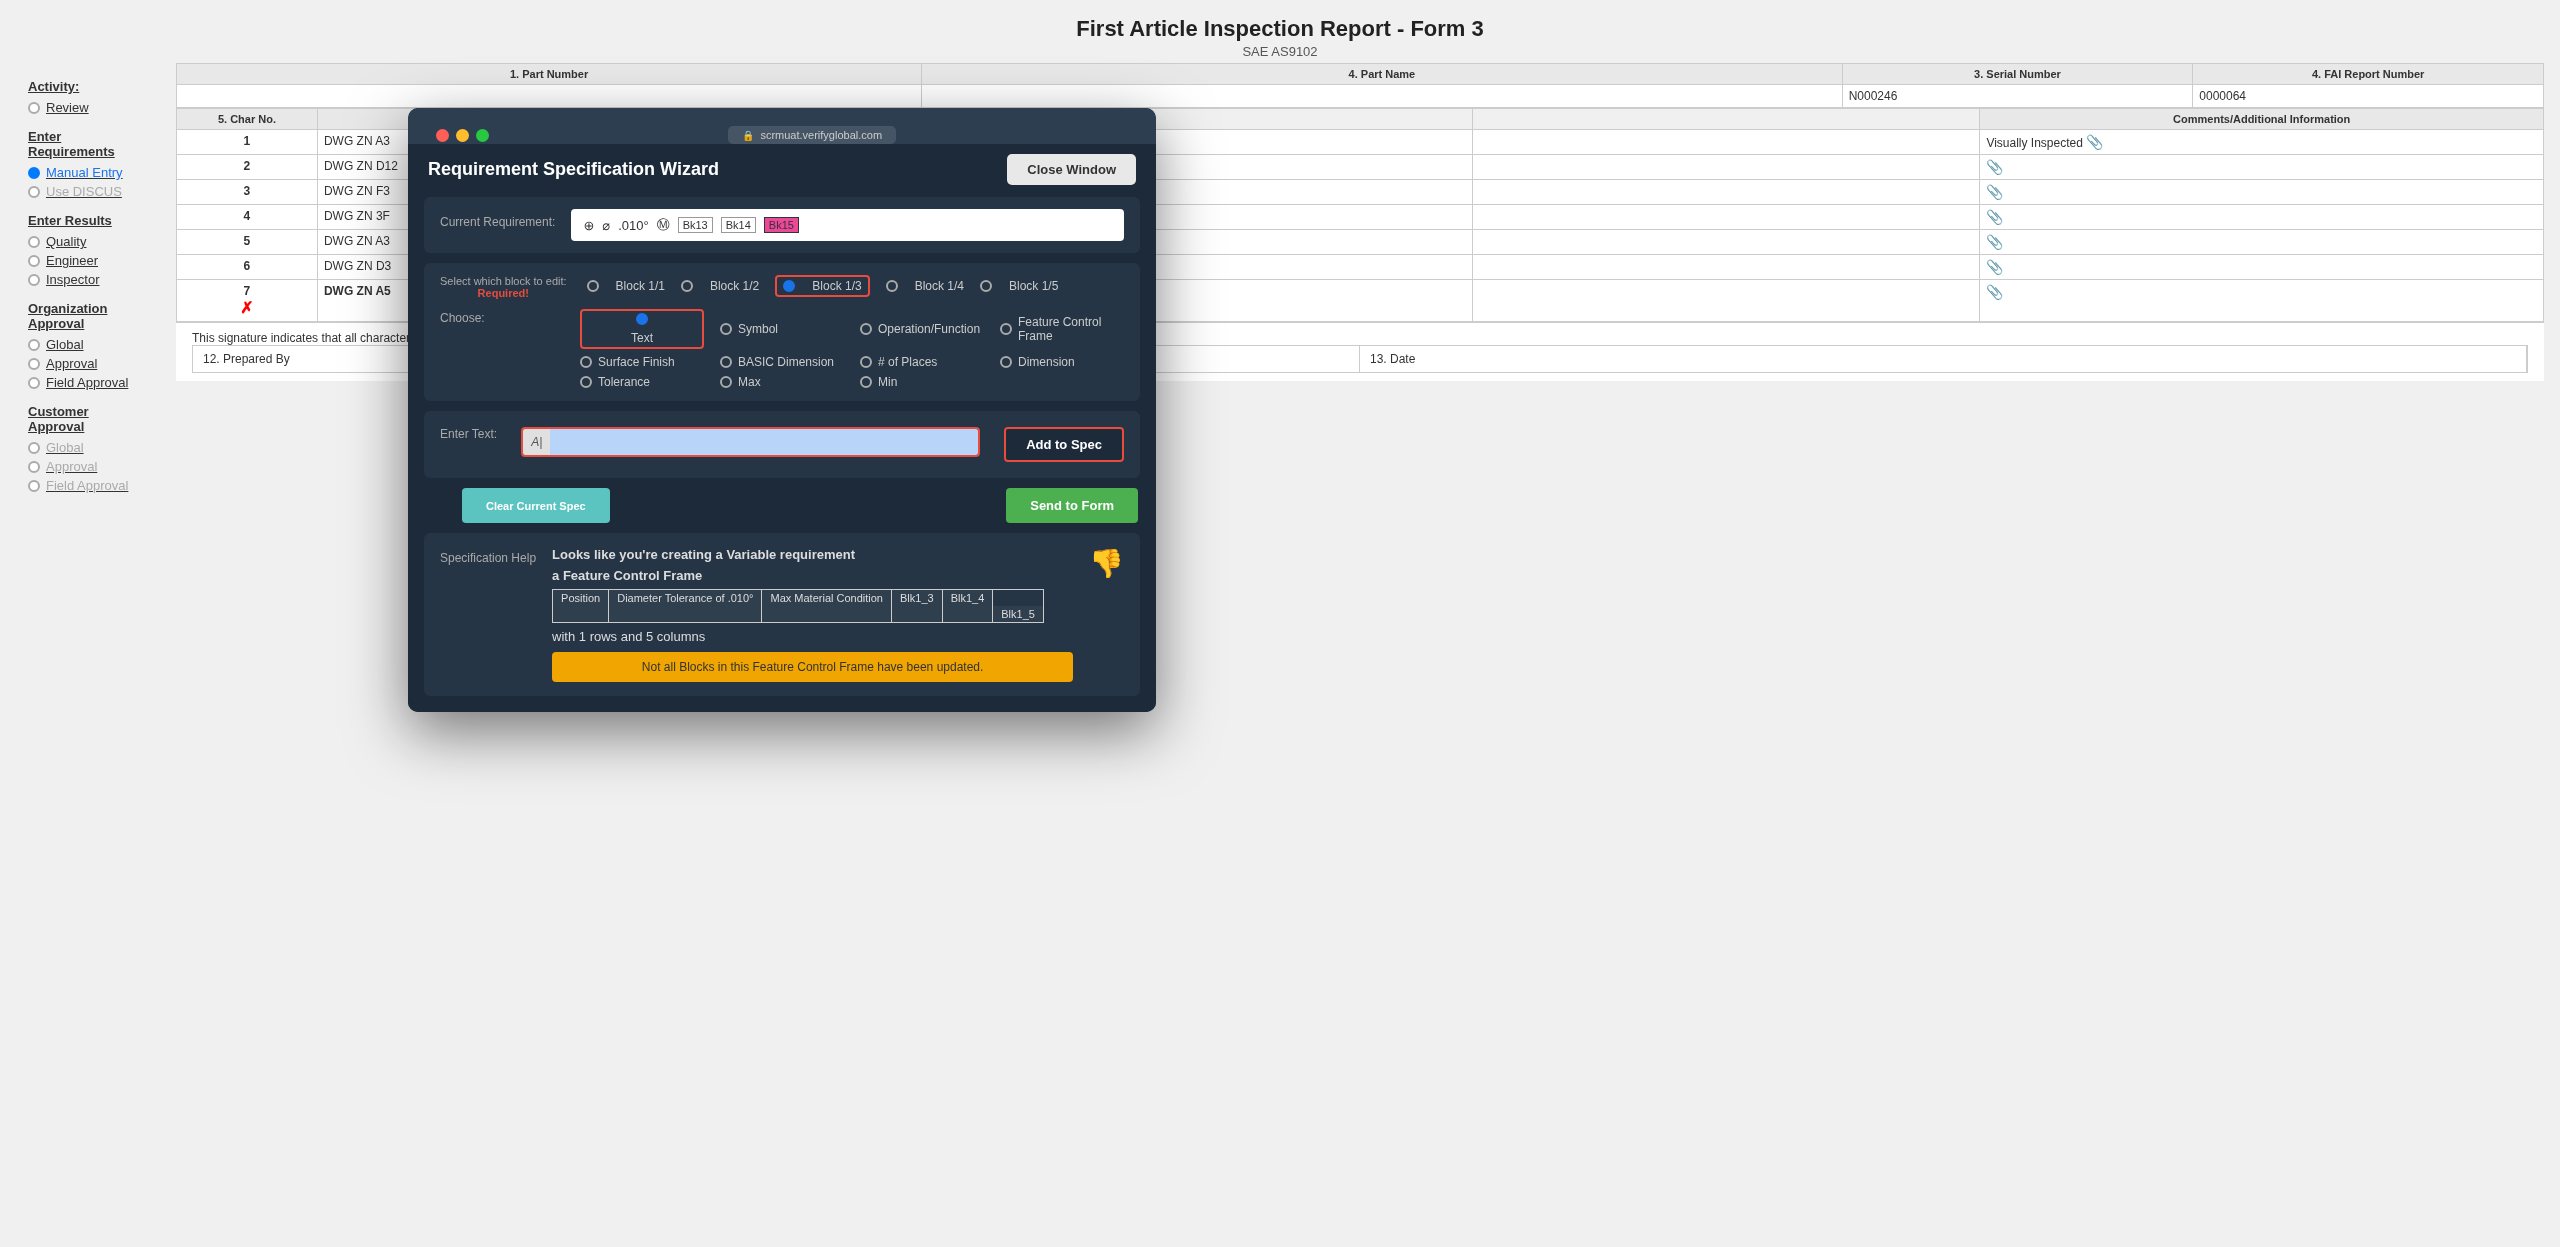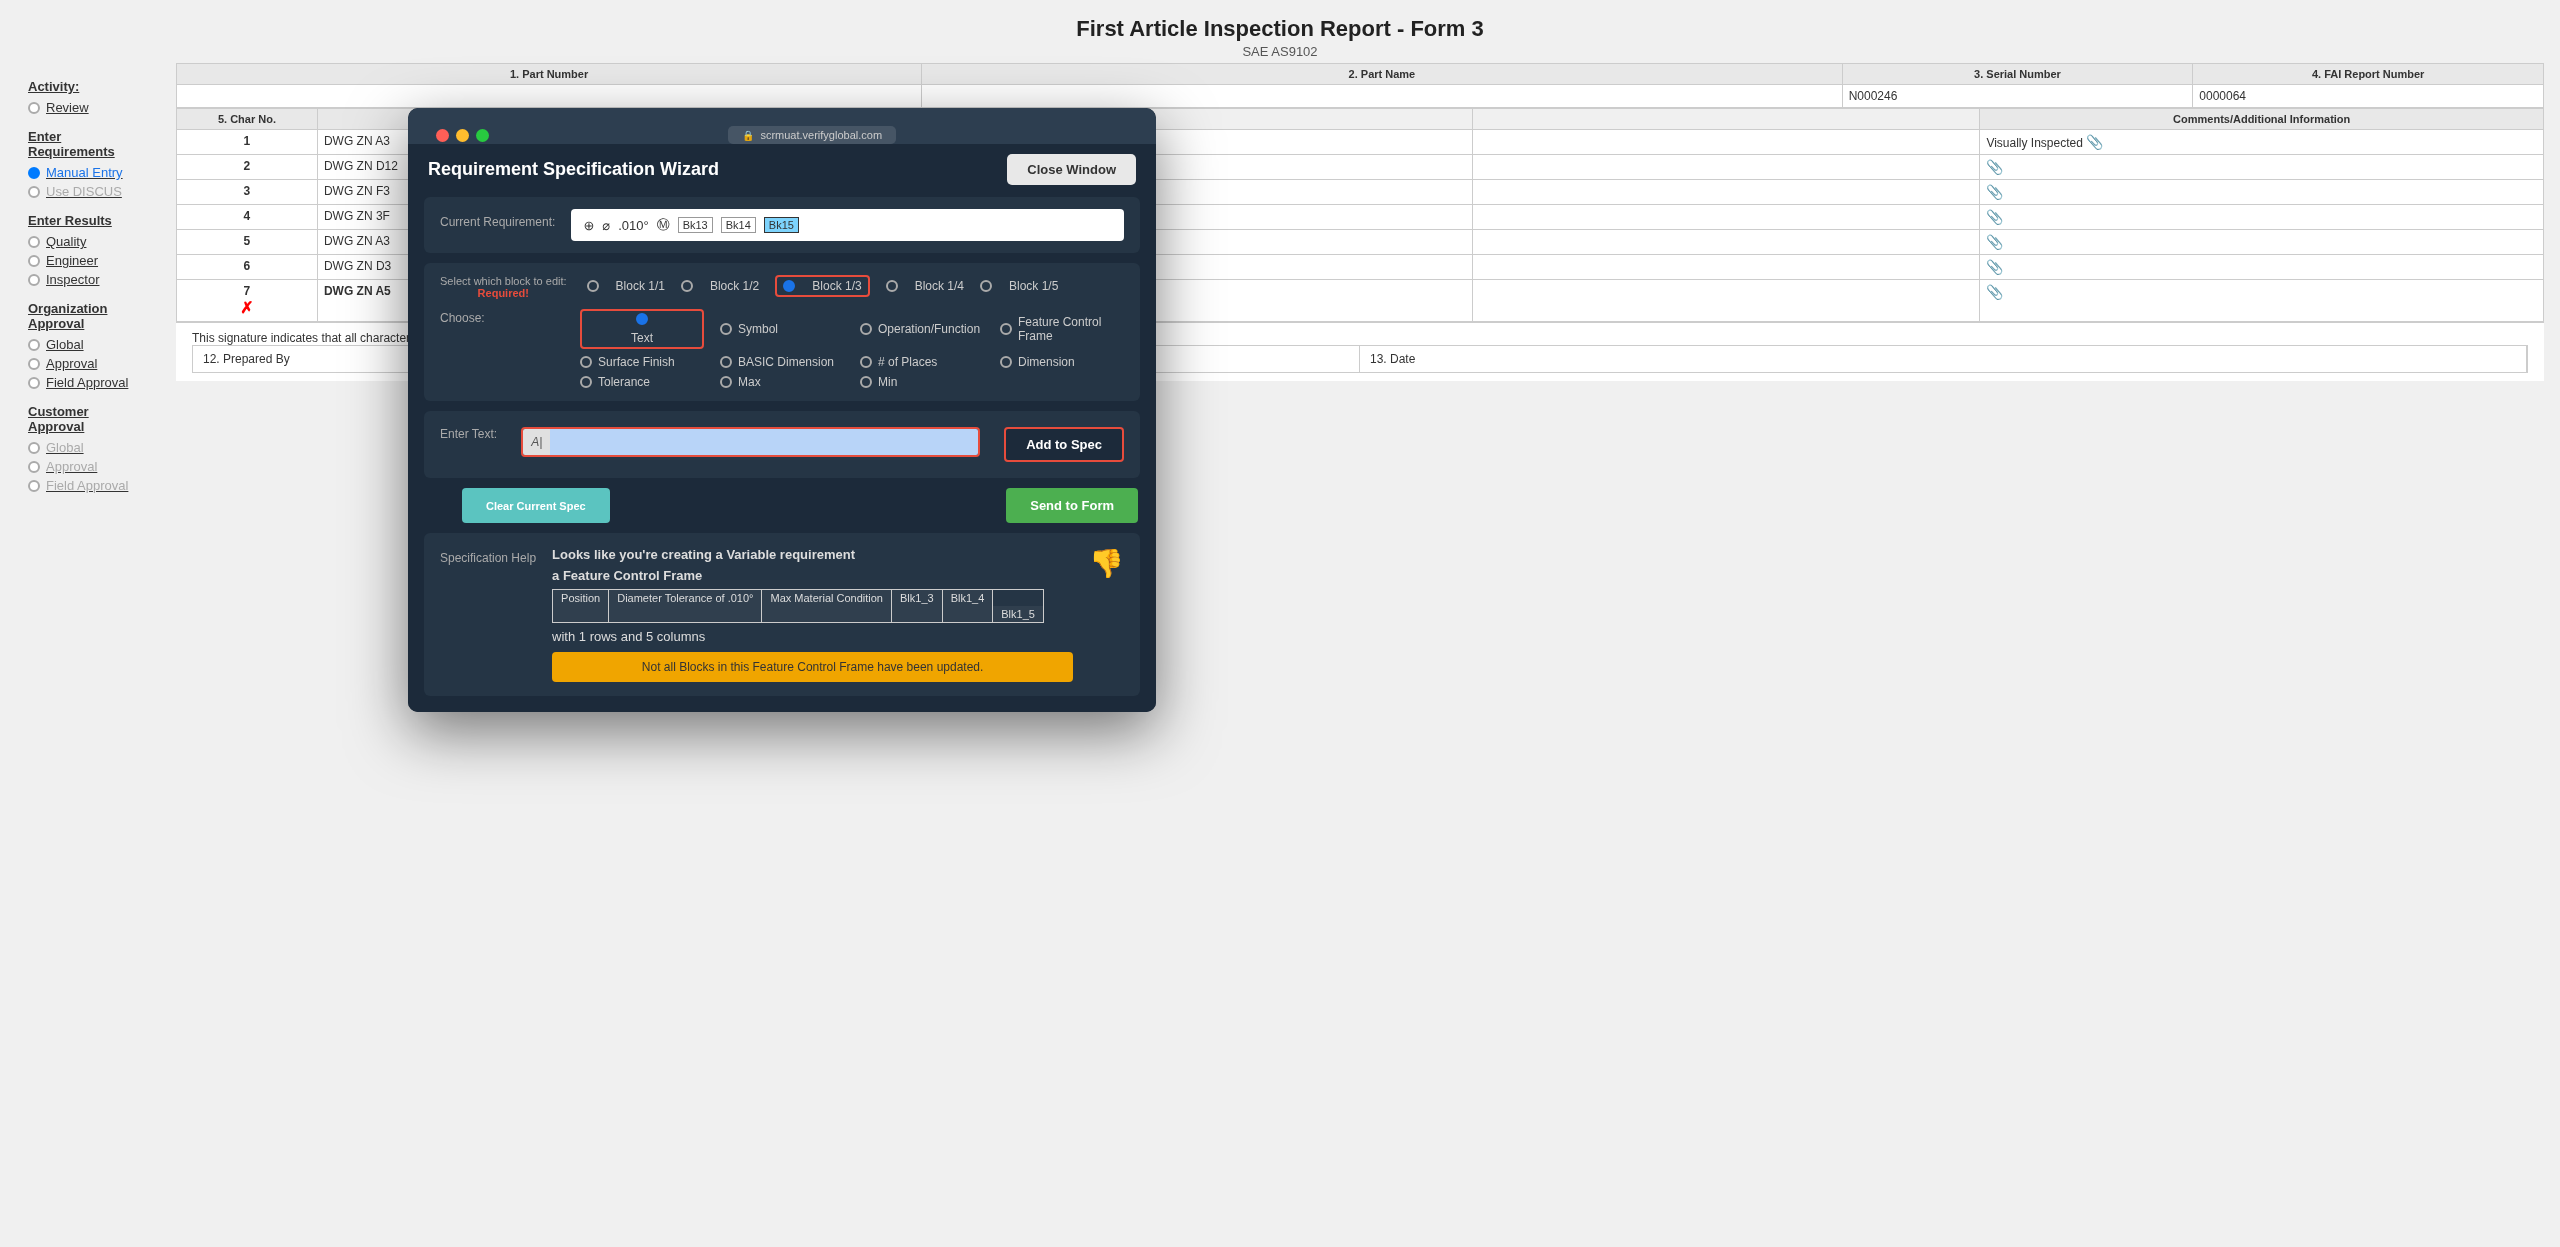--- a/index.html
+++ b/index.html
@@ -65,21 +65,21 @@
     .modal-close-btn { background: #e8e8e8; color: #333; border: none; padding: 8px 20px; font-size: 13px; font-weight: 600; cursor: pointer; border-radius: 5px; }
 
     
     .modal-body { background: #1c2a3a; padding: 0 16px 16px; }
 
     
     .modal-section { background: #253545; border-radius: 6px; margin-bottom: 10px; padding: 12px 16px; }
     .modal-section-label { font-size: 12px; color: #aaa; margin-bottom: 6px; }
     .req-display { background: white; border-radius: 4px; padding: 6px 12px; display: flex; align-items: center; gap: 8px; font-size: 13px; color: #333; min-height: 32px; }
     .req-box { border: 1px solid #999; padding: 1px 4px; font-size: 11px; background: white; }
-    .req-box.highlighted { border-color: #333; background: #7dd3fc; }
+    .req-box.highlighted { border-color: #333; background: #ec4899; }
 
     
     .block-selector-section { background: #253545; border-radius: 6px; margin-bottom: 10px; padding: 12px 16px; }
     .block-opt { display: flex; align-items: center; gap: 17px; font-size: 12px; color: #ccc; cursor: pointer; }
     .block-opt .radio { width: 12px; height: 12px; border-radius: 50%; border: 2px solid #aaa; background: transparent; flex-shrink: 0; }
     .block-opt .radio.sel { border-color: #1a73e8; background: #1a73e8; }
     .block-opt.active-border { border: 2px solid #e74c3c; border-radius: 4px; padding: 2px 6px; }
     .choose-opt { display: flex; align-items: center; gap: 6px; font-size: 12px; color: #ccc; cursor: pointer; }
     .choose-opt .radio { width: 12px; height: 12px; border-radius: 50%; border: 2px solid #aaa; background: transparent; flex-shrink: 0; }
     .choose-opt .radio.sel { border-color: #1a73e8; background: #1a73e8; }
@@ -202,21 +202,21 @@
       <table class="data-table" style="margin-bottom: 0;">
         <colgroup>
           <col style="width:340px">
           <col style="width:420px">
           <col style="width:160px">
           <col style="width:160px">
         </colgroup>
         <thead>
           <tr>
             <th>1. Part Number</th>
-            <th>2. Part Name</th>
+            <th>4. Part Name</th>
             <th>3. Serial Number</th>
             <th>4. FAI Report Number</th>
           </tr>
         </thead>
         <tbody>
           <tr>
             <td></td>
             <td></td>
             <td>N000246</td>
             <td>0000064</td>

